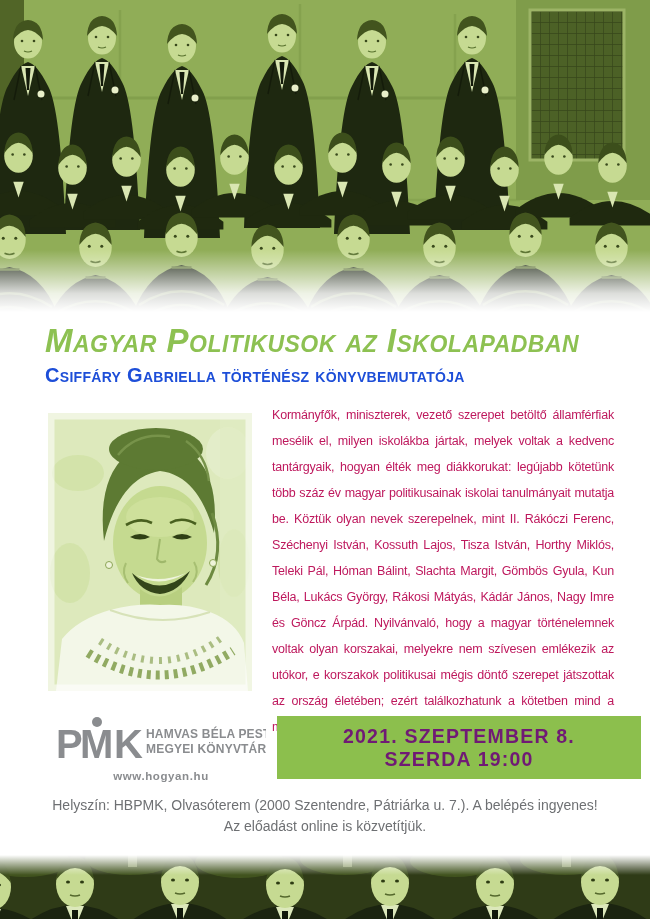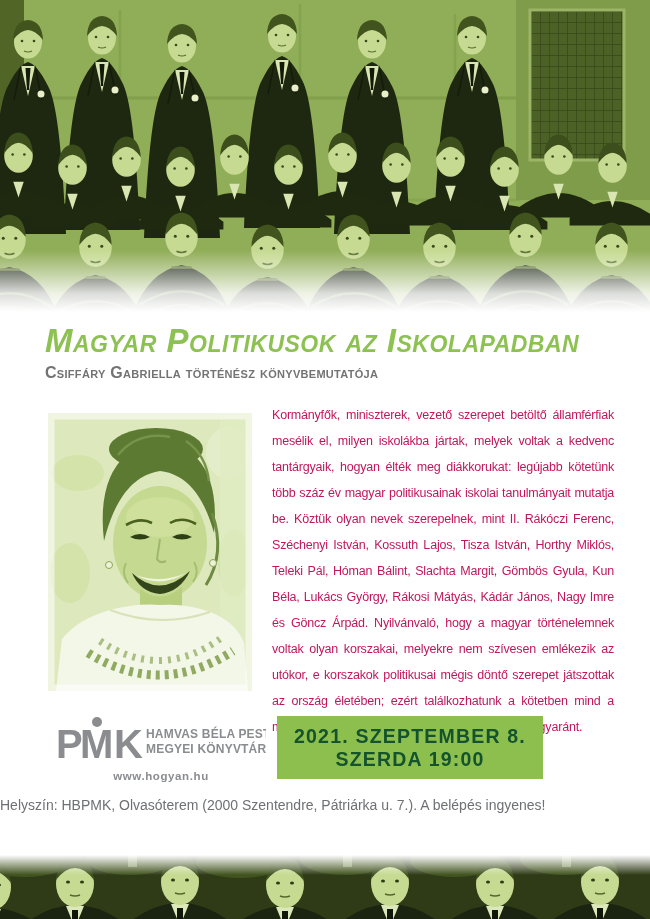--- a/index.html
+++ b/index.html
@@ -10,44 +10,44 @@
   .photo-top{position:absolute;left:0;top:0;width:650px;height:312px;}
   .photo-bottom{position:absolute;left:0;top:855px;width:650px;height:64px;}
   .photo-top svg,.photo-bottom svg{display:block;width:100%;height:100%;}
   .title{
     position:absolute;left:45px;top:322px;width:580px;
     font-size:33px;font-weight:bold;font-style:italic;font-variant:small-caps;
     color:#8dc152;letter-spacing:0.5px;white-space:nowrap;
   }
   .subtitle{
     position:absolute;left:45px;top:364px;width:560px;
-    font-size:16px;font-weight:bold;font-variant:small-caps;
-    color:#737373;letter-spacing:0.3px;white-space:nowrap;
+    font-size:20px;font-weight:bold;font-variant:small-caps;
+    color:#1d4ed8;letter-spacing:0.3px;white-space:nowrap;
   }
   .portrait{position:absolute;left:48px;top:413px;width:204px;height:278px;}
   .portrait svg{display:block;width:100%;height:100%;}
   .body-text{
     position:absolute;left:272px;top:402px;width:342px;
     font-size:12.5px;font-weight:normal;color:#be185d;
     line-height:26px;text-align:justify;letter-spacing:-0.2px;
   }
   .logo-block{position:absolute;left:56px;top:714px;width:210px;}
   .logo-block svg{display:block;}
   .website{
     margin-top:4px;width:210px;text-align:center;
     font-size:11.5px;font-weight:bold;color:#8a8c8f;letter-spacing:0.6px;
   }
   .date-box{
-    position:absolute;left:277px;top:716px;width:266px;height:63px;
-    background:#8cbf4d;color:#14532d;text-align:center;
+    position:absolute;left:277px;top:716px;width:364px;height:63px;
+    background:#8cbf4d;color:#701a75;text-align:center;
     display:flex;flex-direction:column;justify-content:center;
     font-size:19.5px;font-weight:bold;letter-spacing:1.2px;line-height:23px;
   }
   .footer{
-    position:absolute;left:0;top:795px;width:650px;text-align:left;
+    position:absolute;left:0;top:795px;width:650px;text-align:center;
     font-size:14px;font-weight:500;color:#6e7073;line-height:20.5px;
   }
 </style>
 </head>
 <body>
 
 <div class="poster">
 
   <div class="photo-top">
     <svg viewBox="0 0 650 312" aria-label="vintage school class group photo, green duotone">
@@ -199,20 +199,21 @@
     <div class="website">www.hogyan.hu</div>
   </div>
 
   <div class="date-box">
     <div>2021. SZEPTEMBER 8.</div>
     <div>SZERDA 19:00</div>
   </div>
 
   <div class="footer">
     <div>Helyszín: HBPMK, Olvasóterem (2000 Szentendre, Pátriárka u. 7.). A belépés ingyenes!</div>
+    <div>Az előadást online is közvetítjük.</div>
   </div>
 
   <div class="photo-bottom">
     <svg viewBox="0 0 650 64" aria-label="strip of vintage class photo faces, green duotone">
       <defs>
         <linearGradient id="fadeT" x1="0" x2="0" y1="0" y2="1">
           <stop offset="0%" stop-color="#ffffff" stop-opacity="1"></stop>
           <stop offset="100%" stop-color="#ffffff" stop-opacity="0"></stop>
         </linearGradient>
         <g id="bman">

